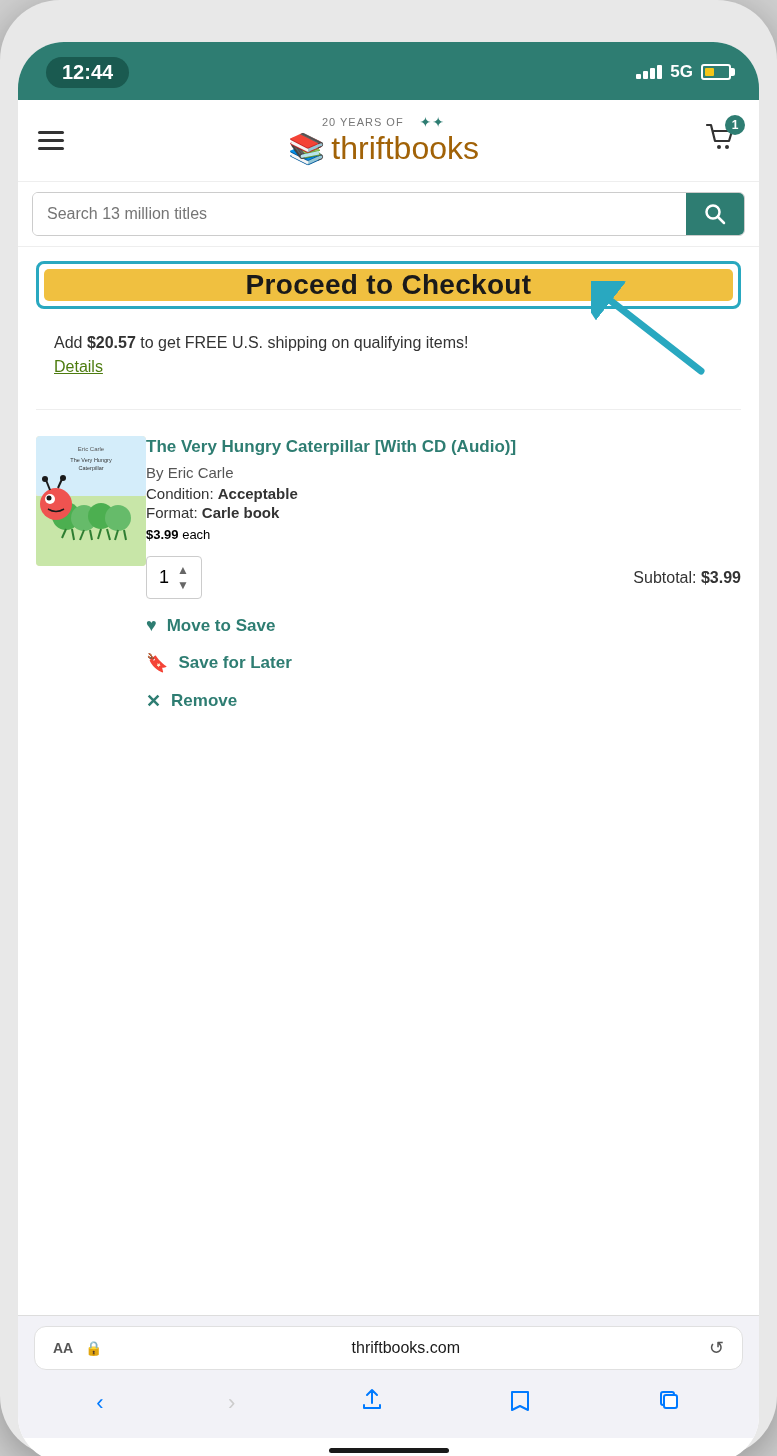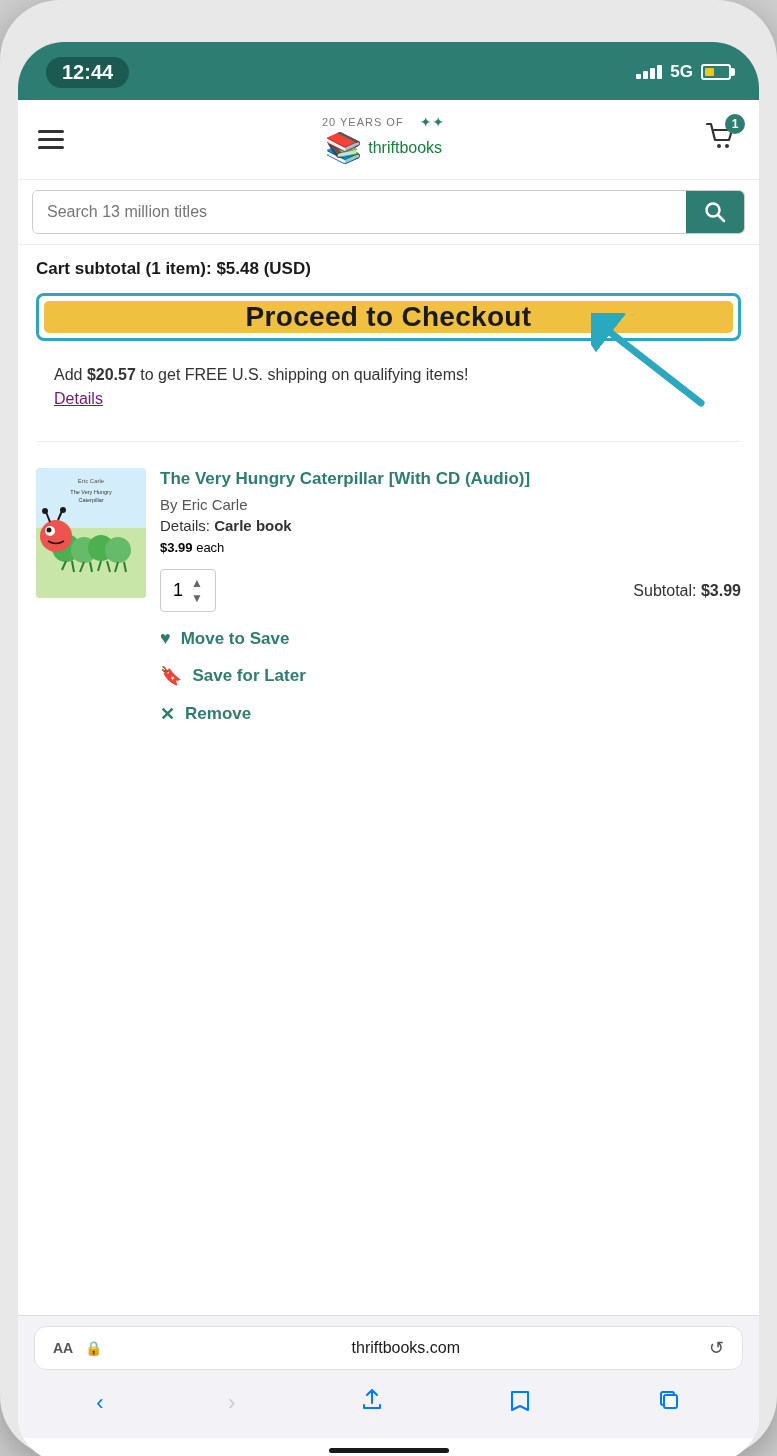--- a/index.html
+++ b/index.html
@@ -214,41 +214,40 @@
       position: relative;
       padding: 10px 18px 10px 18px;
     }
     .free-shipping-text {
       font-size: 16px;
       color: #333;
       line-height: 1.5;
       max-width: 65%;
     }
     .free-shipping-text a {
-      color: #701a75;
+      color: #4d7c0f;
       text-decoration: underline;
     }
     .arrow-annotation {
       position: absolute;
       right: 30px;
       top: -40px;
       width: 120px;
       height: 100px;
     }
     
     .divider {
       height: 1px;
       background: #eee;
       margin: 10px 18px;
     }
     
     .cart-item {
       padding: 16px 18px;
       display: flex;
-      gap: 14px;
       background: #fff;
     }
     .cart-item-image {
       width: 110px;
       height: 130px;
       flex-shrink: 0;
       background: #f5e8d0;
       border-radius: 4px;
       overflow: hidden;
       display: flex;
@@ -442,21 +441,21 @@
             <span></span>
             <span></span>
         </div>
         <div class="logo-area">
           <div style="font-size:11px;color:#777;letter-spacing:1px;display:flex;align-items:center;gap:16px;">
             <span>20 YEARS OF</span>
             <span style="color:#2e7d72;font-size:14px;">✦✦</span>
           </div>
           <div class="logo-main">
             <span style="color:#2e7d72;font-size:30px;">📚</span>
-            <span style="font-size:16px;font-weight:300;color:#15803d;">
+            <span style="font-size:32px;font-weight:300;color:#a16207;">
               <span style="font-weight:300;">thrift</span><strong>books</strong>
             </span>
           </div>
         </div>
         <div class="cart-icon-wrap">
           <svg width="36" height="36" viewBox="0 0 36 36">
             <path d="M4 4h4l4 16h14l3-10H11" stroke="#333" stroke-width="2.2" fill="none" stroke-linecap="round" stroke-linejoin="round"></path>
             <circle cx="16" cy="26" r="2" fill="#333"></circle>
             <circle cx="24" cy="26" r="2" fill="#333"></circle>
           </svg>
@@ -470,23 +469,20 @@
           <button class="search-btn">
             <svg width="22" height="22" viewBox="0 0 22 22">
               <circle cx="9" cy="9" r="6.5" stroke="white" stroke-width="2.5" fill="none"></circle>
               <line x1="14" y1="14" x2="20" y2="20" stroke="white" stroke-width="2.5" stroke-linecap="round"></line>
             </svg>
           </button>
         </div>
       </div>
 
       <div class="cart-summary">
-        <div class="cart-subtotal">
-          <strong>Cart subtotal (1 item): $5.48 (USD)</strong>
-        </div>
 
         <div class="checkout-btn-wrap">
           <button class="checkout-btn">Proceed to Checkout</button>
         </div>
 
         <div class="arrow-area">
           <div class="free-shipping-text">
             Add <strong>$20.57</strong> to get FREE U.S. shipping on qualifying items! <a href="#">Details</a>
           </div>
 
@@ -542,22 +538,25 @@
             <line x1="65" y1="93" x2="62" y2="103" stroke="#2e7d32" stroke-width="2"></line>
             <line x1="71" y1="93" x2="74" y2="104" stroke="#2e7d32" stroke-width="2"></line>
             <line x1="82" y1="94" x2="79" y2="104" stroke="#2e7d32" stroke-width="2"></line>
             <line x1="88" y1="94" x2="90" y2="104" stroke="#2e7d32" stroke-width="2"></line>
           </svg>
         </div>
 
         <div class="cart-item-details">
           <div class="item-title">The Very Hungry Caterpillar [With CD (Audio)]</div>
           <div class="item-author">By Eric Carle</div>
+          <div class="item-condition">
+            <span>Condition: </span><strong>Acceptable</strong>
+          </div>
           <div class="item-format">
-            <span>Details: </span><strong>Carle book</strong>
+            <span>Format: </span><strong>Carle book</strong>
           </div>
           <div class="item-price-each">
             <strong>$3.99</strong><span> each</span>
           </div>
 
           <div class="item-qty-row">
             <div class="qty-selector">
               <span>1</span>
               <div class="qty-arrows">
                 <span>▲</span>

